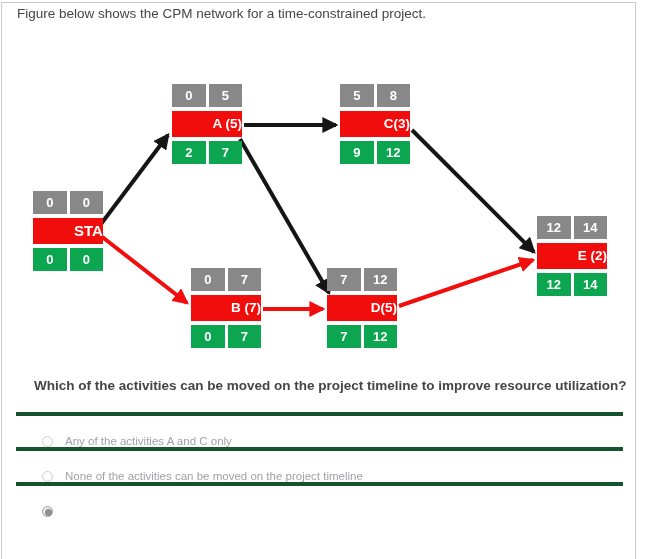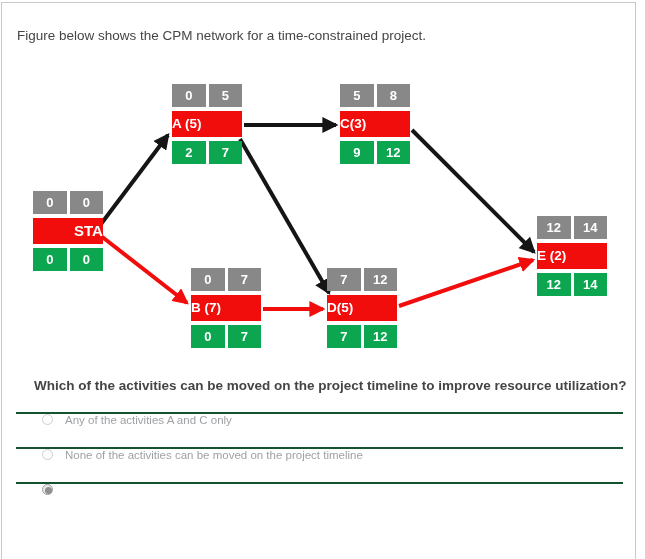--- a/index.html
+++ b/index.html
@@ -2,47 +2,47 @@
 <html><head>
 <meta charset="utf-8">
 <style>
   * { margin:0; padding:0; box-sizing:border-box; }
   html,body { width:645px; height:559px; background:#fff; font-family:"Liberation Sans", sans-serif; overflow:hidden; }
   .page {
     position:absolute; left:1px; top:2px; width:635px; height:557px;
     background:#fff; border:1px solid #c9c9c9; border-bottom:none;
   }
   .title {
-    position:absolute; left:15px; top:25px; font-size:13.5px; color:#454545;
+    position:absolute; left:15px; top:3px; font-size:13.5px; color:#454545;
   }
   
   .diagram { position:absolute; left:0; top:57px; width:633px; height:316px; }
   .edges { position:absolute; left:0; top:0; width:633px; height:316px; }
   .e-black { stroke:#151515; stroke-width:4; }
   .e-red   { stroke:#f20d0d; stroke-width:4; }
   .node { position:absolute; width:70px; }
   .cells { display:flex; gap:3px; }
   .cell {
     flex:1; height:23px; line-height:23px; text-align:center;
     color:#fff; font-weight:bold; font-size:13px;
   }
   .cell.early { background:#888888; }
   .cell.late  { background:#0ba64f; }
   .nlabel {
-    height:26px; line-height:26px; margin:4px 0; text-align:left;
+    height:26px; line-height:26px; margin:4px 0; text-align:right;
     background:#f20d0d; color:#fff; font-weight:bold; font-size:13.5px;
   }
   
   .question {
     position:absolute; left:32px; top:375px; font-size:13.5px; color:#454545;font-weight:bold;
   }
   .options { position:absolute; left:14px; top:409px; width:607px; }
   .option {
-    display:flex; align-items:flex-start; height:35px;
-    border-top:2px solid #14532d; padding-left:26px; cursor:pointer;
+    display:flex; align-items:flex-end; height:35px;
+    border-top:4px solid #14532d; padding-left:26px; cursor:pointer;
   }
   .radio {
     width:11px; height:11px; border-radius:50%; border:1px solid #cfcfcf;
     background:#fdfdfd; margin-right:12px; position:relative; flex:none;
   }
   .olabel { font-size:11.5px; color:#9fa2a5; }
   .option.selected .radio { border-color:#9e9e9e; background:#e9e9e9; }
   .option.selected .radio::after {
     content:""; position:absolute; left:2px; top:2px; width:7px; height:7px;
     border-radius:50%; background:#8f8f8f;

